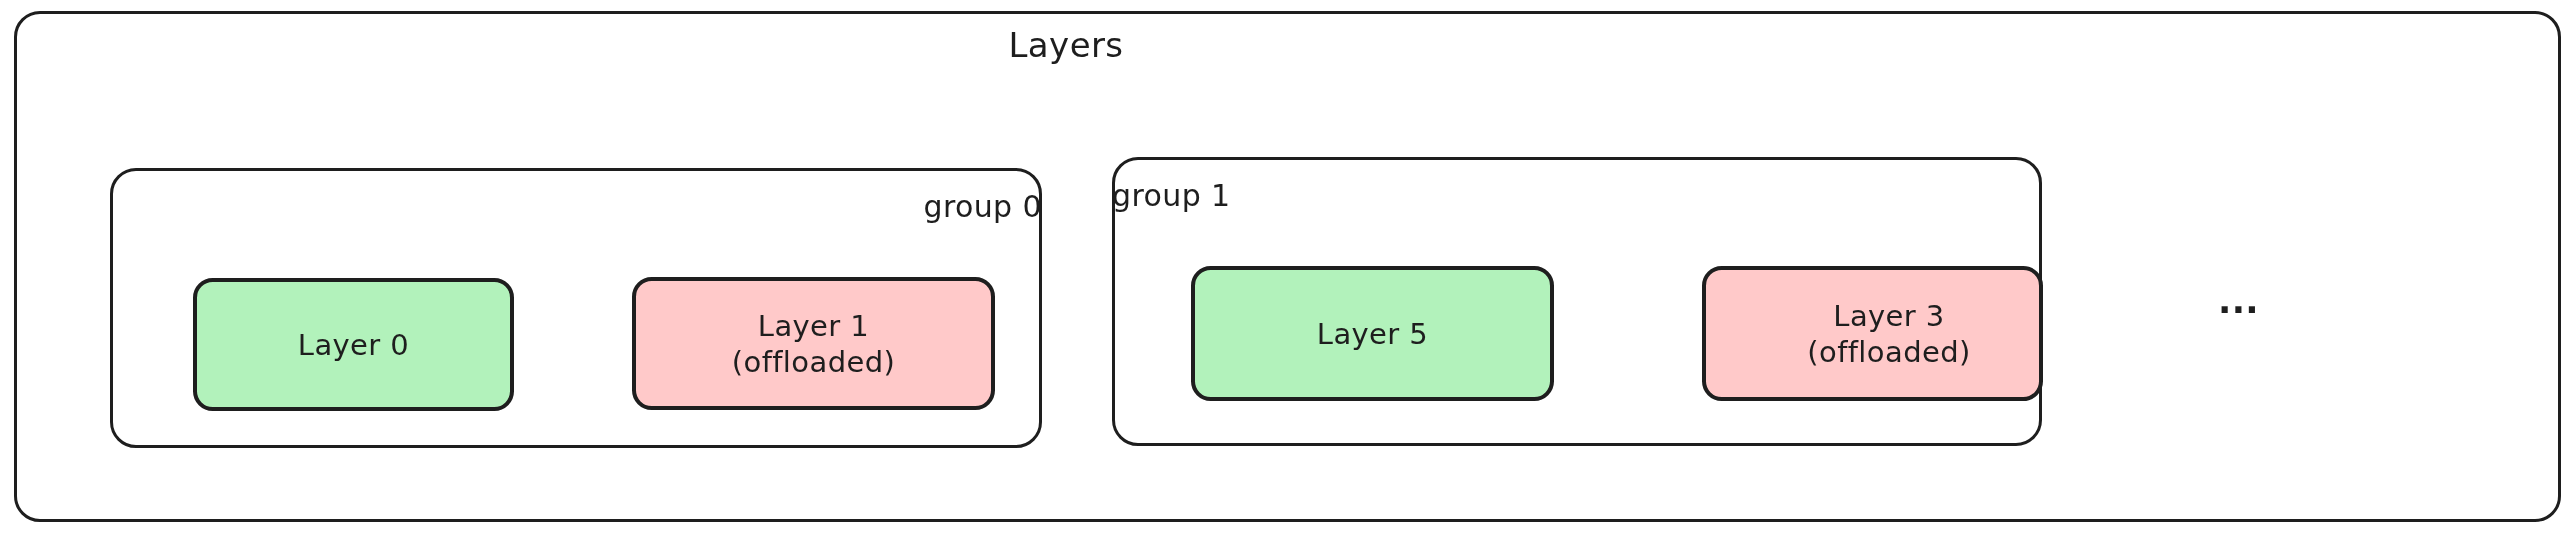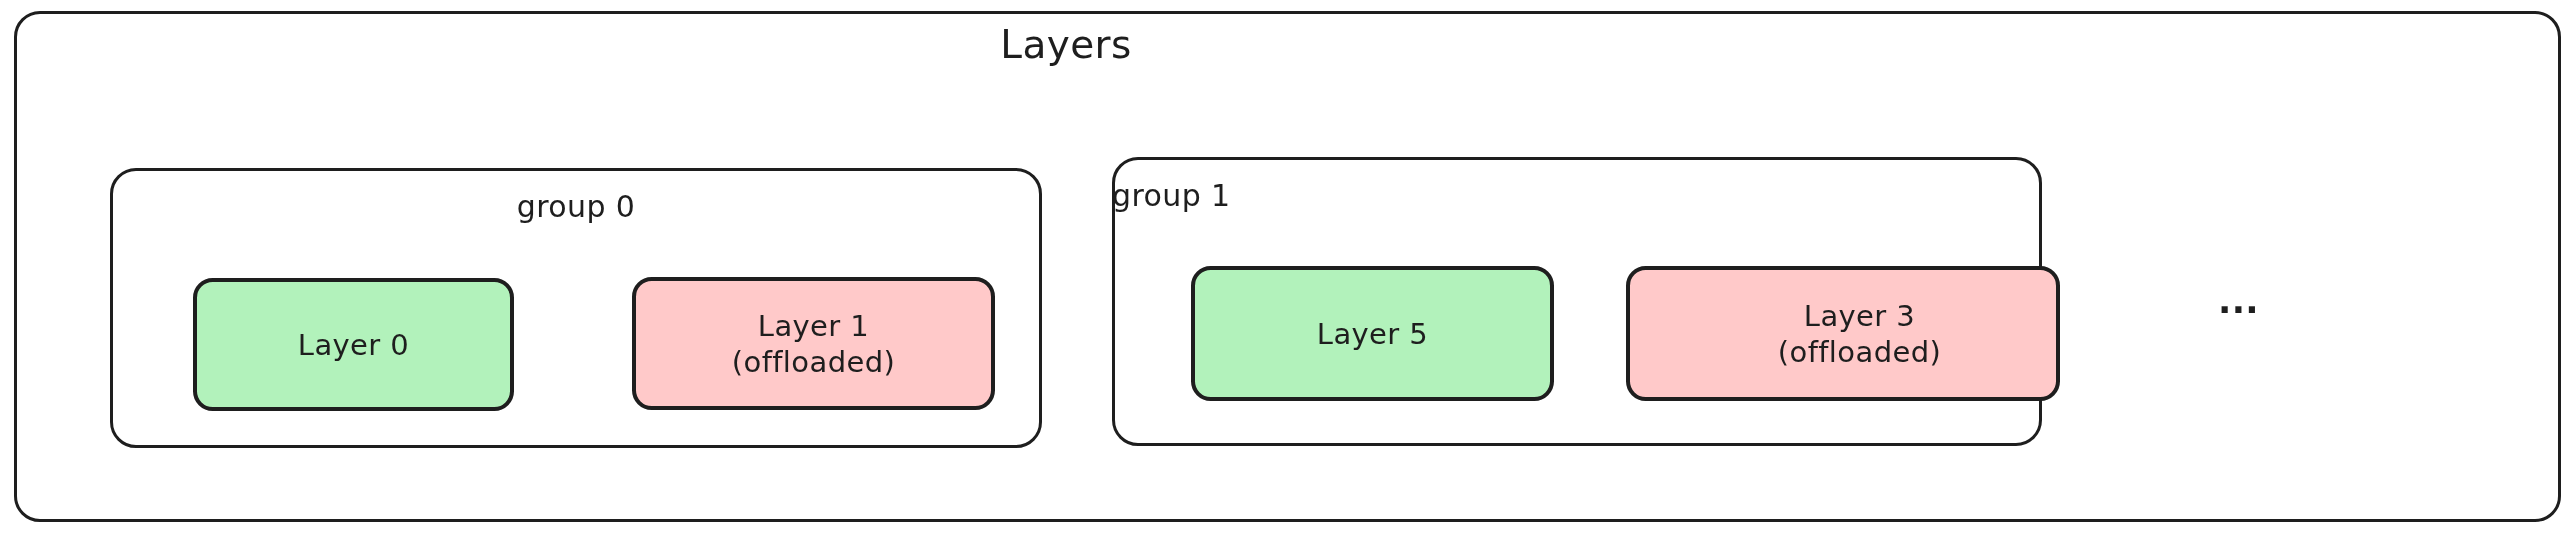--- a/index.html
+++ b/index.html
@@ -82,51 +82,51 @@
   }
 
   #layer-box-2 {
     left: 1191px;
     top: 266px;
     width: 363px;
     height: 135px;
   }
 
   #layer-box-3 {
-    left: 1626px;
+    left: 1702px;
     top: 266px;
-    width: 434px;
+    width: 341px;
     height: 135px;
     padding-left: 33px;
   }
 
   
   .diagram-text {
     position: absolute;
     color: #1e1e1e;
     font-family: "DejaVu Sans", sans-serif;
     letter-spacing: 0.4px;
     white-space: pre;
     user-select: none;
   }
 
   #outer-title {
     left: 0;
     top: 27px;
     width: 2132px;
     text-align: center;
-    font-size: 39px;
+    font-size: 34px;
     line-height: 36px;
   }
 
   #group-label-0 {
     left: 110px;
     top: 189px;
     width: 932px;
-    text-align: center;
+    text-align: right;
     font-size: 30px;
     line-height: 36px;
   }
 
   #group-label-1 {
     left: 1112px;
     top: 178px;
     width: 930px;
     font-size: 30px;
     line-height: 36px;

